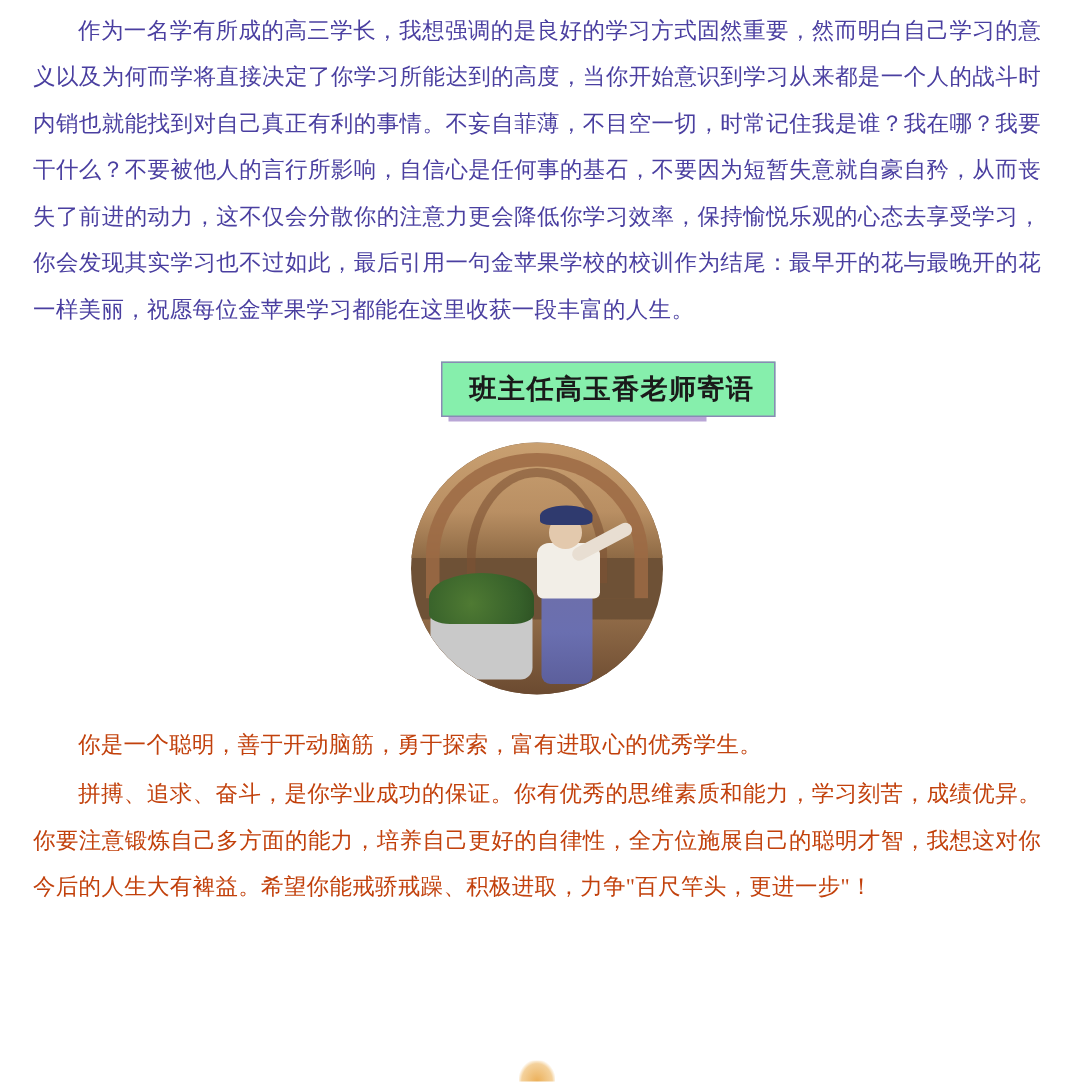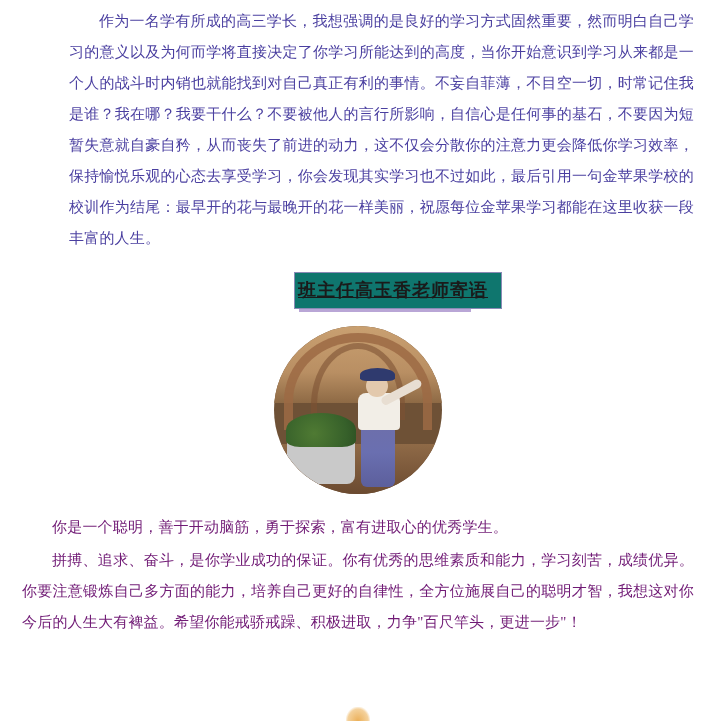--- a/index.html
+++ b/index.html
@@ -15,53 +15,51 @@
     position: relative;
   }
   .page {
     position: relative;
     width: 716px;
     height: 723px;
     box-sizing: border-box;
     padding: 6px 22px 0 22px;
   }
   .para {
-    color: #701a75;
+    color: #c2410c;
     font-size: 15px;
     line-height: 31px;
     text-align: justify;
     text-indent: 2em;
     margin: 0 0 2px 0;
     letter-spacing: 0.2px;
     font-family: "Liberation Serif", "DejaVu Serif", serif;
   }
   .para-intro {
     color: #4a3fa0;
     margin-bottom: 14px;
-    margin-left: 47px;
   }
   .heading-wrap {
     position: relative;
     margin: 18px 0 10px 0;
     height: 44px;
   }
   .heading-box {
     position: absolute;
     left: 272px;
     top: 0;
     border: 1px solid #8a8ab5;
-    background: #0f766e;
-    padding: 5px 13px 6px 3px;
+    background: #86efac;
+    padding: 5px 13px 6px 18px;
     font-size: 18px;
     font-weight: bold;
     color: #1a1a1a;
     letter-spacing: 1px;
     font-family: "Liberation Serif", "DejaVu Serif", serif;
     z-index: 2;
-    text-decoration: underline;
   }
   .heading-shadow {
     position: absolute;
     left: 277px;
     top: 6px;
     width: 172px;
     height: 34px;
     background: #b9a6d6;
     z-index: 1;
   }

